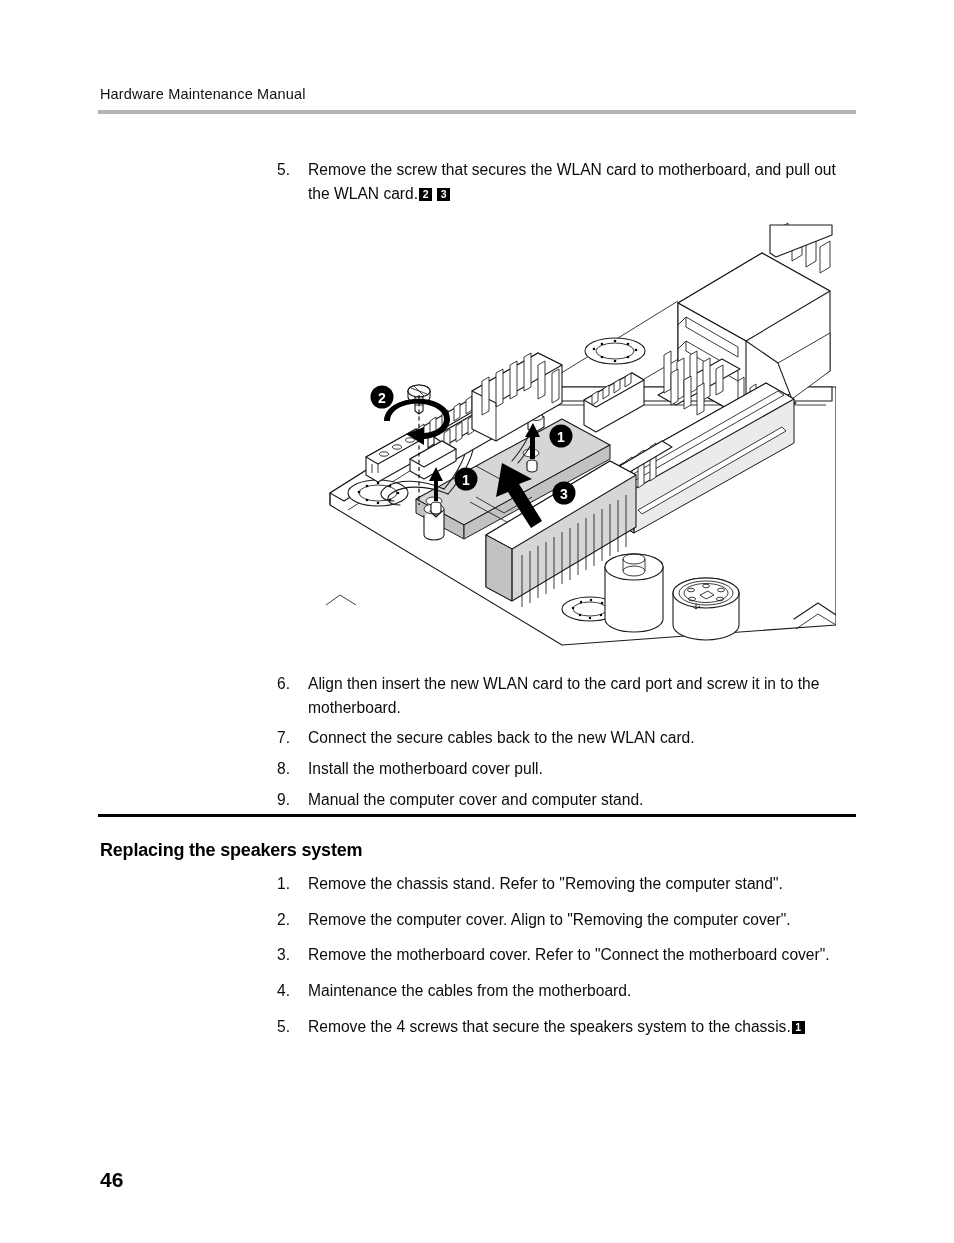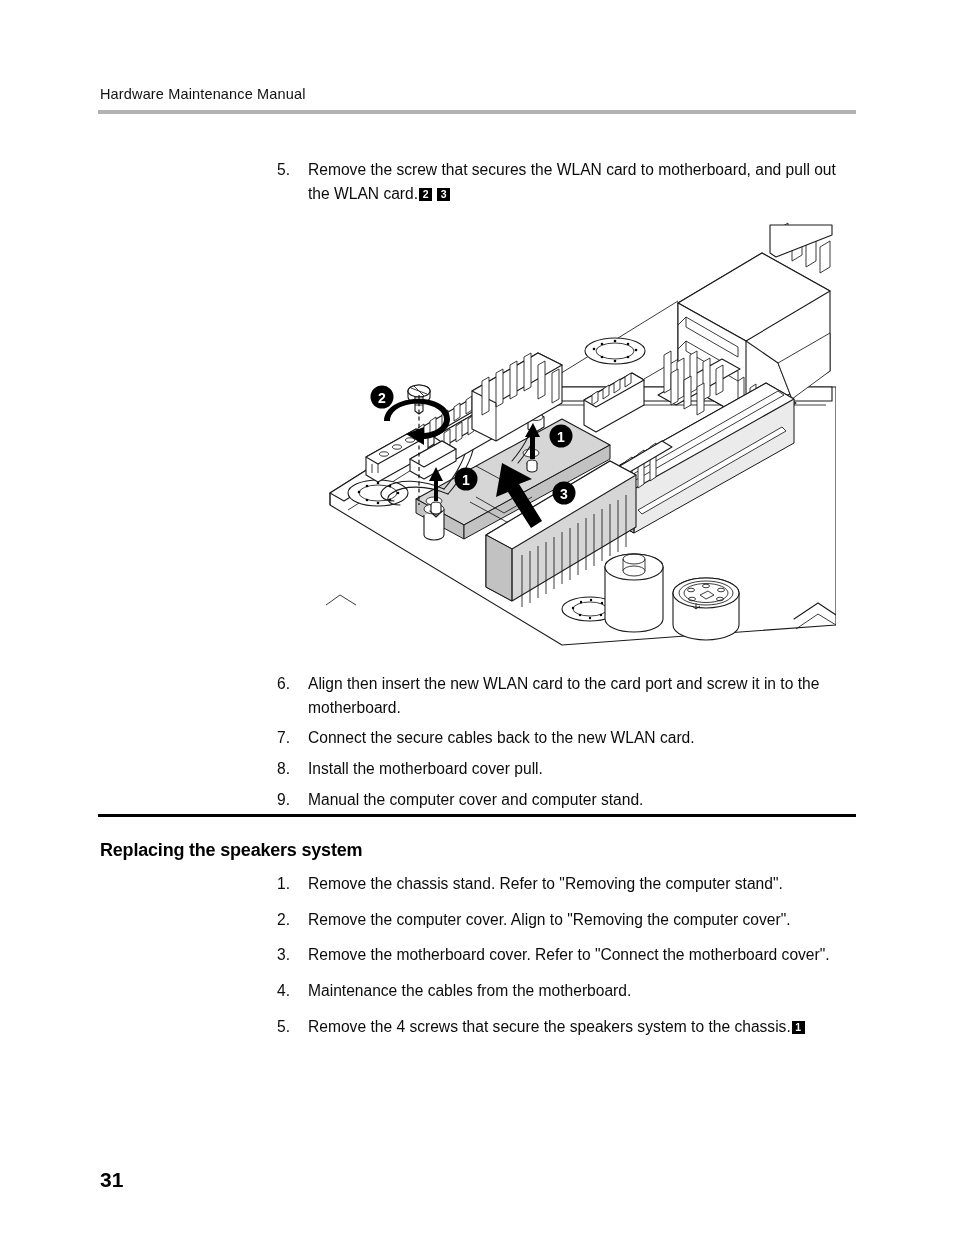--- a/index.html
+++ b/index.html
@@ -485,15 +485,15 @@
       <div class="li">
         <span class="num">4.</span>
         <span class="txt">Maintenance the cables from the motherboard.</span>
       </div>
       <div class="li">
         <span class="num">5.</span>
         <span class="txt">Remove the 4 screws that secure the speakers system to the chassis.<span class="badge">1</span></span>
       </div>
     </div>
 
-  <div class="page-number">31</div>
+  <div class="page-number">46</div>
 
 </div>
 
 </body></html>

